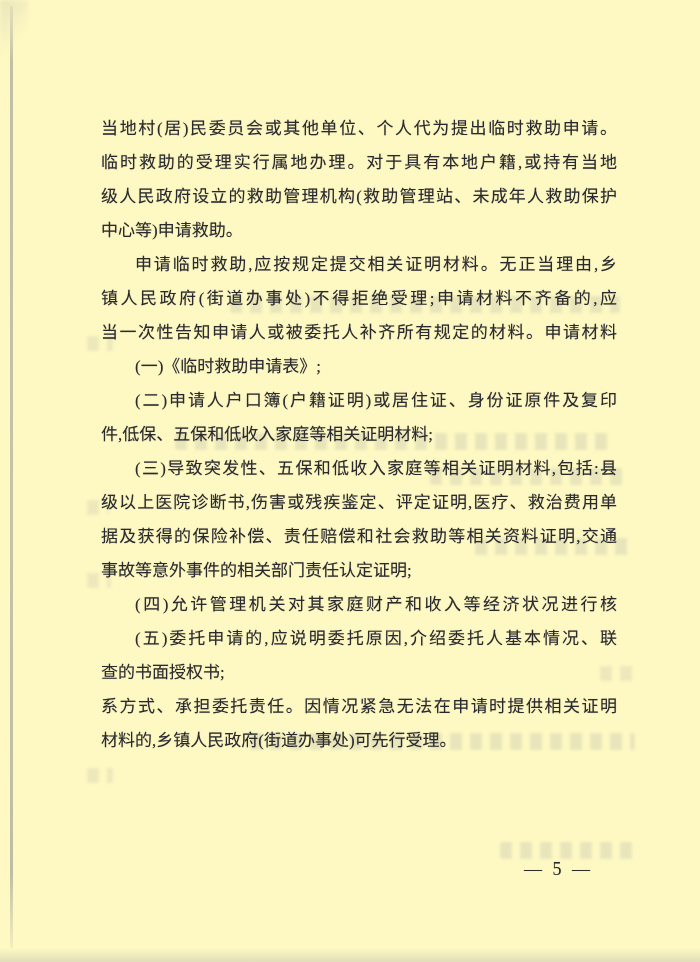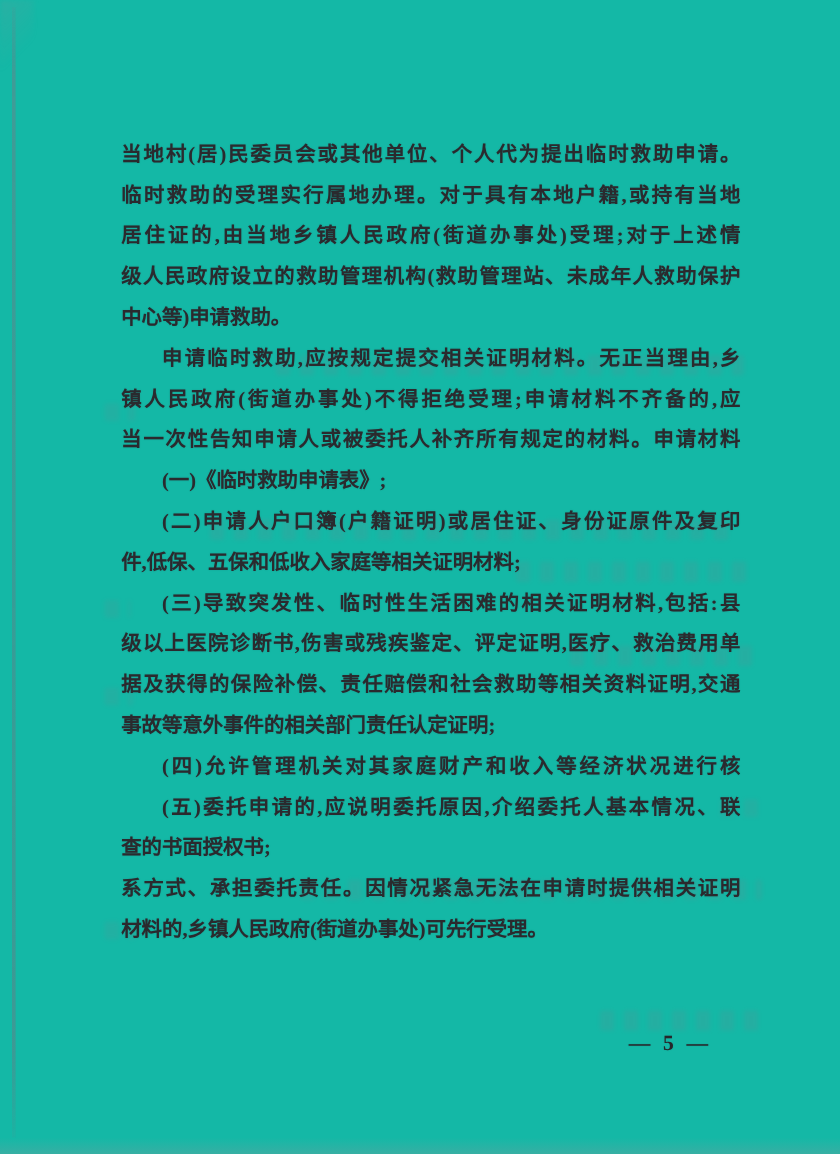--- a/index.html
+++ b/index.html
@@ -6,23 +6,22 @@
   html, body { margin: 0; padding: 0; }
   body {
     width: 700px; height: 962px;
     background: #f7f7f7;
     font-family: "Liberation Serif", "DejaVu Serif", serif;
     position: relative;
     overflow: hidden;
   }
   .page {
     position: absolute; inset: 0;
-    background: #14b8a6;
+    background: #fef9c3;
     overflow: hidden;
-    font-weight: bold;
   }
   
   .edge-left {
     position: absolute; left: 10px; top: 6px; width: 3px; height: 942px;
     background: linear-gradient(180deg,
       rgba(120,122,132,.10) 0%,
       rgba(118,120,132,.45) 6%,
       rgba(112,116,128,.40) 55%,
       rgba(112,116,128,.45) 92%,
       rgba(120,122,132,.08) 100%);
@@ -91,30 +90,29 @@
   <div class="bleed" style="left:475px; top:538px; width:160px;"></div>
   <div class="bleed dot" style="left:87px; top:573px; width:24px;"></div>
   <div class="bleed dot" style="left:600px; top:666px; width:36px;"></div>
   <div class="bleed" style="left:250px; top:733px; width:385px;"></div>
   <div class="bleed dot" style="left:87px; top:768px; width:26px;"></div>
   <div class="bleed" style="left:500px; top:842px; width:135px;"></div>
 
   <main class="body-text">
       <div class="line fill">当地村(居)民委员会或其他单位、个人代为提出临时救助申请。</div>
       <div class="line fill">临时救助的受理实行属地办理。对于具有本地户籍,或持有当地</div>
-      <div class="line fill">居住证的,由当地乡镇人民政府(街道办事处)受理;对于上述情</div>
       <div class="line fill">级人民政府设立的救助管理机构(救助管理站、未成年人救助保护</div>
       <div class="line">中心等)申请救助。</div>
       <div class="line indent fill">申请临时救助,应按规定提交相关证明材料。无正当理由,乡</div>
       <div class="line fill">镇人民政府(街道办事处)不得拒绝受理;申请材料不齐备的,应</div>
       <div class="line fill">当一次性告知申请人或被委托人补齐所有规定的材料。申请材料</div>
       <div class="line indent">(一)《临时救助申请表》;</div>
       <div class="line indent fill">(二)申请人户口簿(户籍证明)或居住证、身份证原件及复印</div>
       <div class="line">件,低保、五保和低收入家庭等相关证明材料;</div>
-      <div class="line indent fill">(三)导致突发性、临时性生活困难的相关证明材料,包括:县</div>
+      <div class="line indent fill">(三)导致突发性、五保和低收入家庭等相关证明材料,包括:县</div>
       <div class="line fill">级以上医院诊断书,伤害或残疾鉴定、评定证明,医疗、救治费用单</div>
       <div class="line fill">据及获得的保险补偿、责任赔偿和社会救助等相关资料证明,交通</div>
       <div class="line">事故等意外事件的相关部门责任认定证明;</div>
       <div class="line indent fill">(四)允许管理机关对其家庭财产和收入等经济状况进行核</div>
       <div class="line indent fill">(五)委托申请的,应说明委托原因,介绍委托人基本情况、联</div>
       <div class="line">查的书面授权书;</div>
       <div class="line fill">系方式、承担委托责任。因情况紧急无法在申请时提供相关证明</div>
       <div class="line">材料的,乡镇人民政府(街道办事处)可先行受理。</div>
     </main>
 

